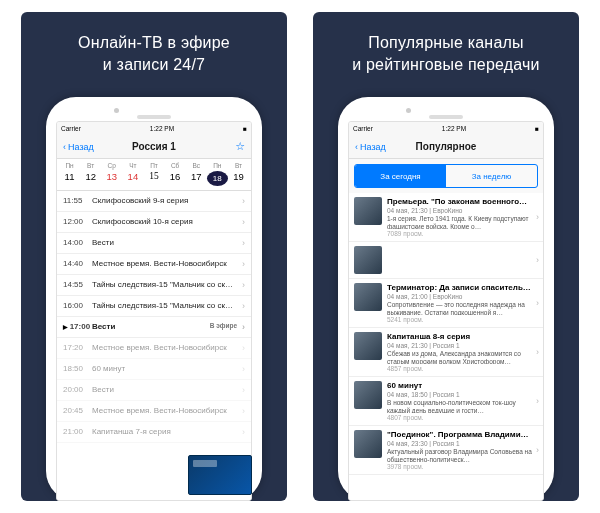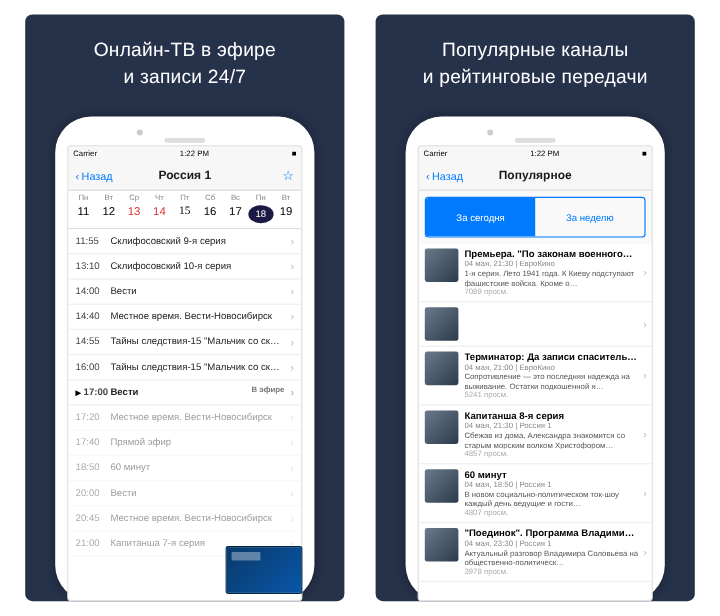--- a/index.html
+++ b/index.html
@@ -131,21 +131,21 @@
     border:1px solid #002a4d;
     border-radius:2px;
   }
   .pip::after{
     content:""; position:absolute; top:4px; left:4px;
     width:24px; height:7px; background:rgba(255,255,255,.35);
     border-radius:1px;
   }
   
   .segctrl {
-    margin:5px; height:34px;
+    margin:5px; height:24px;
     border:1px solid #007aff;
     border-radius:3px;
     display:flex;
     font-size:8px;
     overflow:hidden;
     text-align:right;
   }
   .seg {
     flex:1; display:flex; align-items:center; justify-content:center;
     color:#007aff;
@@ -221,21 +221,21 @@
             <span style="flex: 1 1 0%;">19</span>
           </div>
       </div>
       <div class="schedule" id="schedule">
         <div class="row">
             <span class="ti">11:55</span>
             <span class="ttl">Склифосовский 9-я серия</span>
             <span class="chev">›</span>
           </div>
           <div class="row">
-            <span class="ti">13:10</span>
+            <span class="ti">12:00</span>
             <span class="ttl">Склифосовский 10-я серия</span>
             <span class="chev">›</span>
           </div>
           <div class="row">
             <span class="ti">14:00</span>
             <span class="ttl">Вести</span>
             <span class="chev">›</span>
           </div>
           <div class="row">
             <span class="ti">14:40</span>
@@ -254,25 +254,20 @@
           </div>
           <div class="row current">
             <span class="ti">17:00</span>
             <span class="ttl">Вести</span>
             <span class="badge">В эфире</span>
             <span class="chev">›</span>
           </div>
           <div class="row faded">
             <span class="ti">17:20</span>
             <span class="ttl">Местное время. Вести-Новосибирск</span>
-            <span class="chev">›</span>
-          </div>
-          <div class="row faded">
-            <span class="ti">17:40</span>
-            <span class="ttl">Прямой эфир</span>
             <span class="chev">›</span>
           </div>
           <div class="row faded">
             <span class="ti">18:50</span>
             <span class="ttl">60 минут</span>
             <span class="chev">›</span>
           </div>
           <div class="row faded">
             <span class="ti">20:00</span>
             <span class="ttl">Вести</span>

